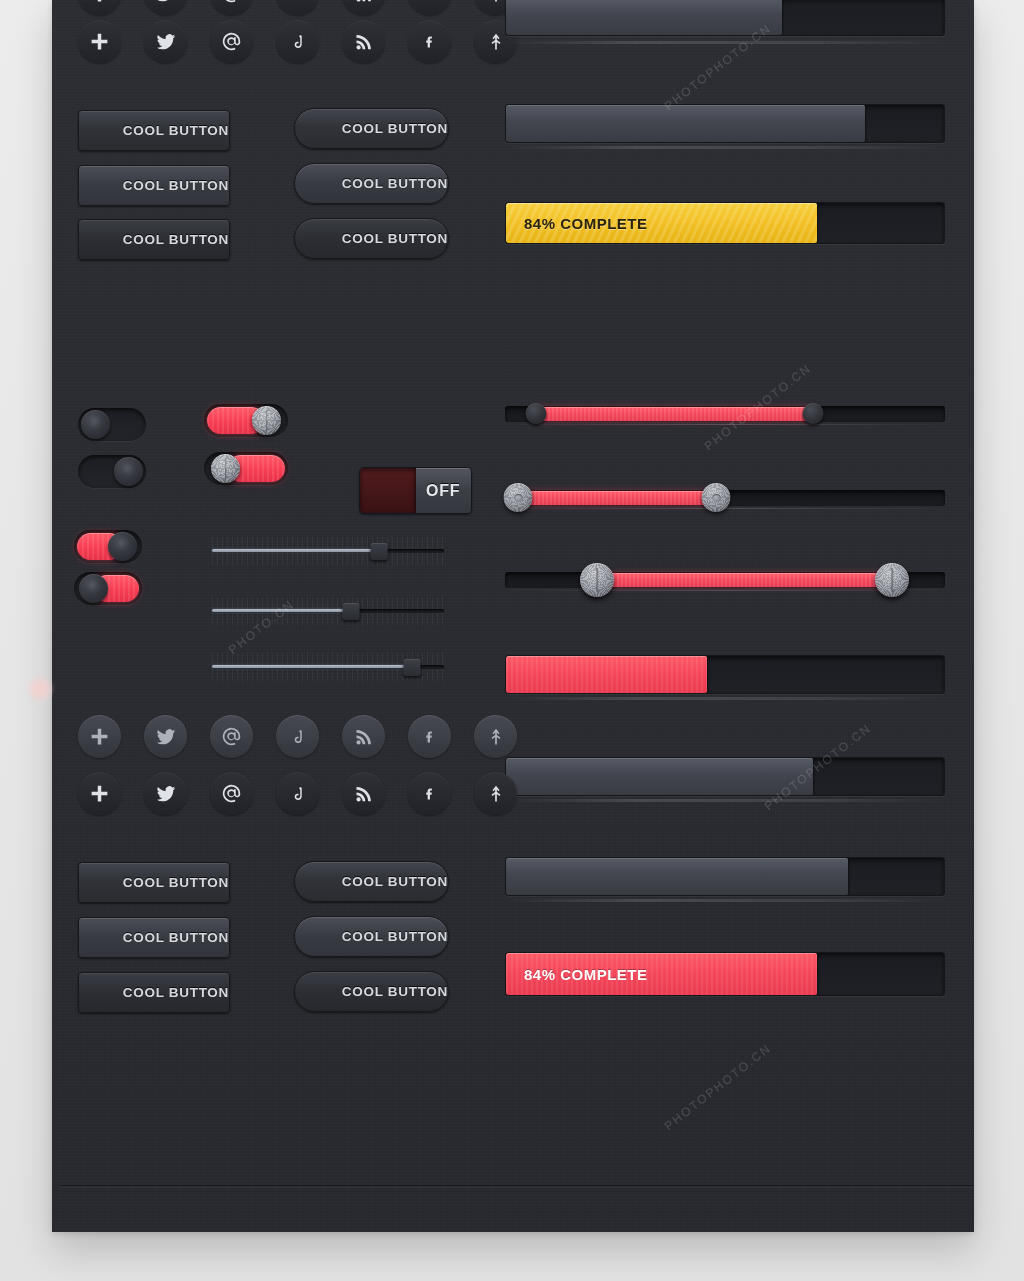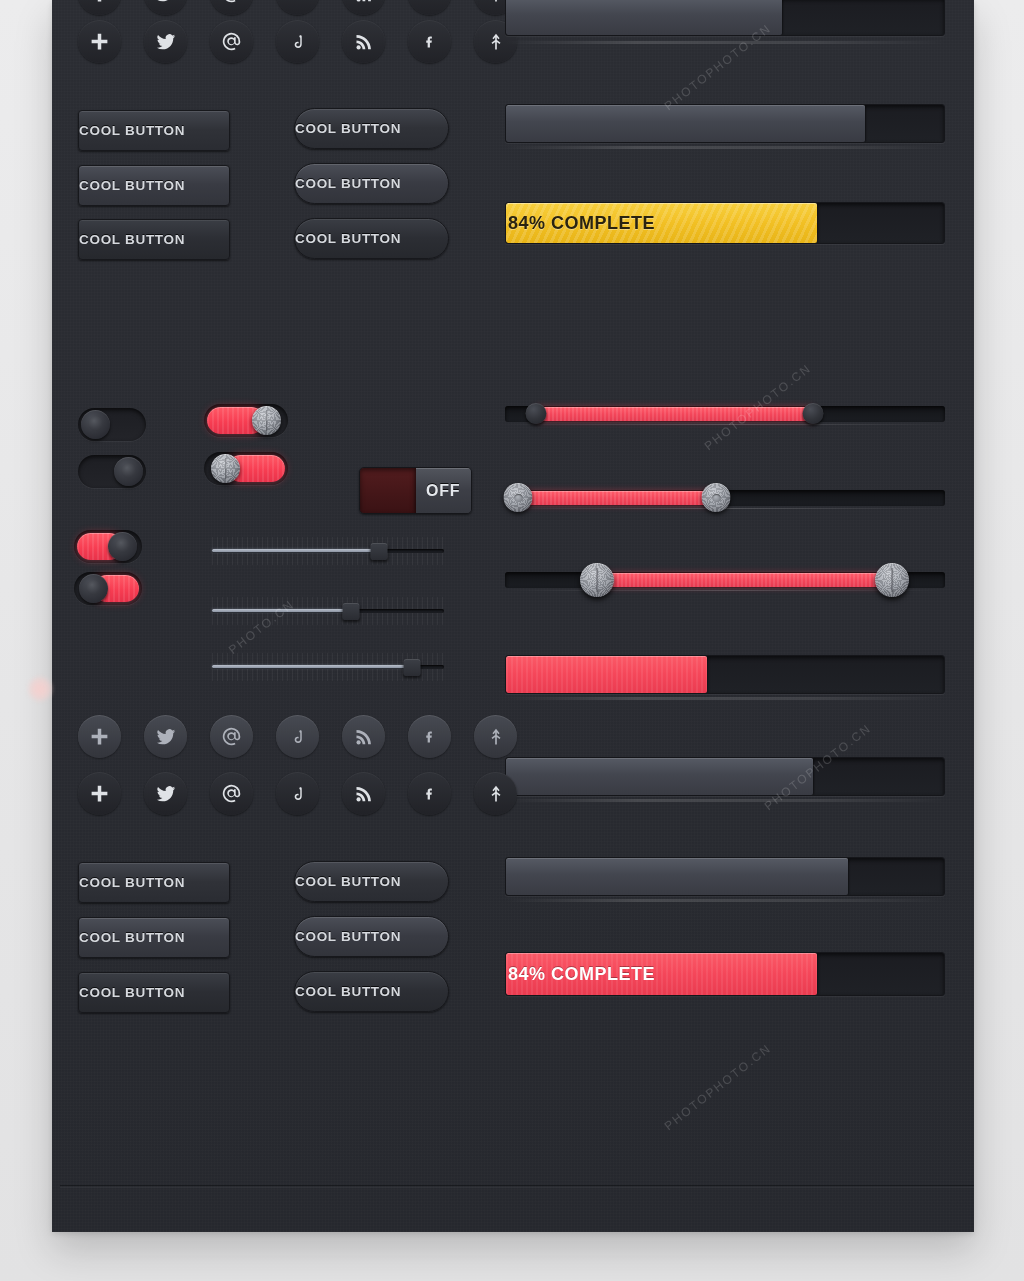--- a/index.html
+++ b/index.html
@@ -51,21 +51,21 @@
   .ic.light{
     background:linear-gradient(180deg,#4a4d55 0%,#34363d 100%);
     box-shadow:inset 0 1px 0 rgba(255,255,255,.10), 0 1px 2px rgba(0,0,0,.40);
     opacity:.92;
   }
   .ic.light .gl{fill:#b9bdc6;}
 
   
   .btn{
     width:152px;height:41px;
-    display:flex;align-items:center;justify-content:flex-start;
+    display:flex;align-items:center;justify-content:flex-end;
     font-size:13.5px;font-weight:bold;letter-spacing:.7px;
     color:#d6d9de;text-shadow:0 -1px 0 rgba(0,0,0,.75);
     position:absolute;cursor:pointer;user-select:none;
     border:1px solid #17181c;
     box-sizing:border-box;
   }
   .btn.rect{border-radius:4px;}
   .btn.round{border-radius:21px;width:155px;}
   .btn.v1{background:linear-gradient(180deg,#42454d 0%,#303238 48%,#2a2c32 100%);
           box-shadow:inset 0 1px 0 rgba(255,255,255,.10), 0 1px 2px rgba(0,0,0,.55);}
@@ -95,22 +95,22 @@
     border-radius:2px;
   }
   .pfill.red{
     background:
       repeating-linear-gradient(90deg, rgba(255,255,255,.07) 0 2px, rgba(0,0,0,0) 2px 5px),
       linear-gradient(180deg,#fb5a67 0%,#f5475a 48%,#ea3b50 100%);
     box-shadow:inset 0 1px 0 rgba(255,255,255,.30), 1px 0 3px rgba(0,0,0,.5);
     border-radius:2px;
   }
   .plabel{
-    font-size:18px;font-weight:bold;letter-spacing:.5px;
-    margin-left:2px;white-space:nowrap;
+    font-size:15px;font-weight:bold;letter-spacing:.5px;
+    margin-left:18px;white-space:nowrap;
   }
   .plabel.ondark{color:#2a2310;text-shadow:0 1px 0 rgba(255,255,255,.35);}
   .plabel.onlight{color:#ffffff;text-shadow:0 -1px 0 rgba(0,0,0,.30);}
   .sheen{
     position:absolute;left:0;right:0;bottom:-4px;height:3px;
     background:linear-gradient(90deg,rgba(255,255,255,0),rgba(255,255,255,.14) 30%,rgba(255,255,255,.10) 70%,rgba(255,255,255,0));
   }
 
   
   .tg{

